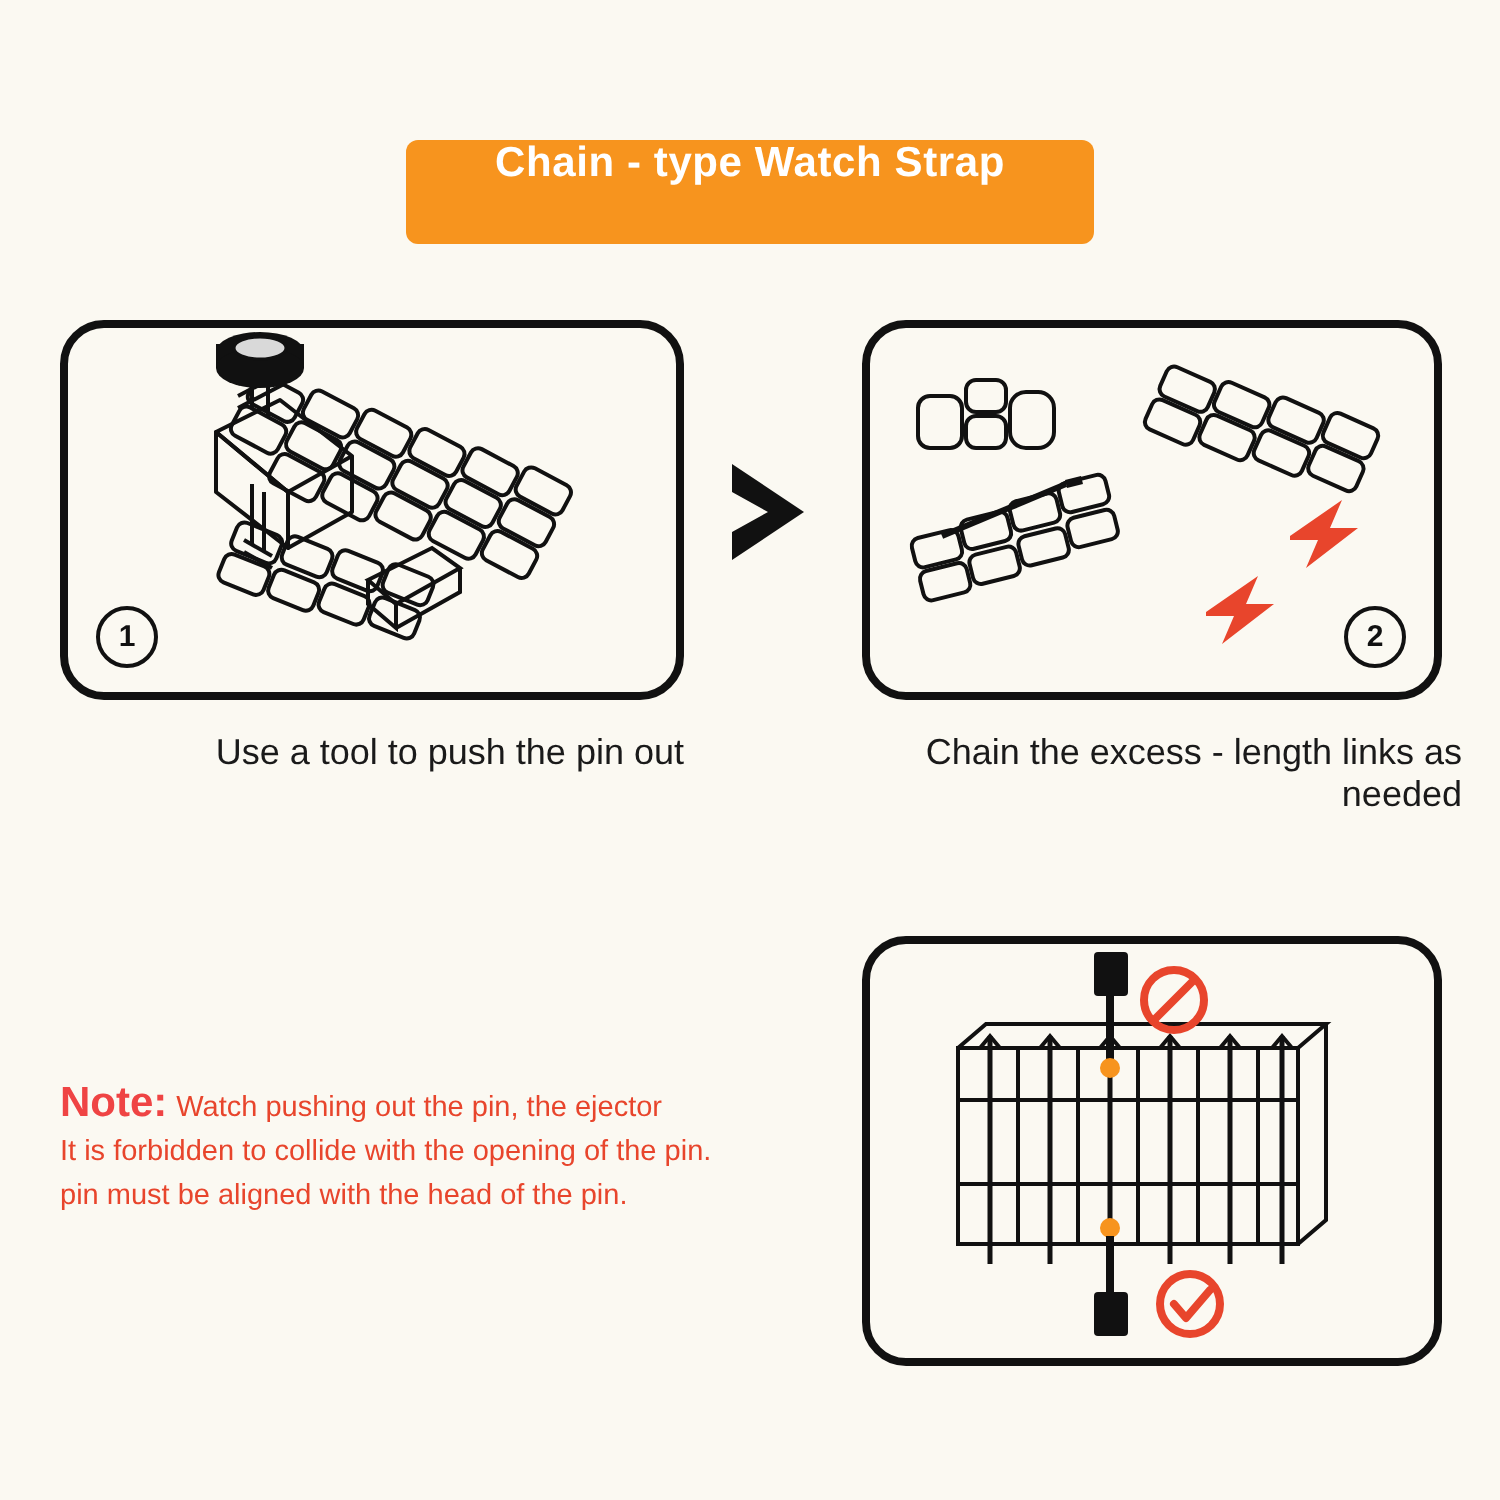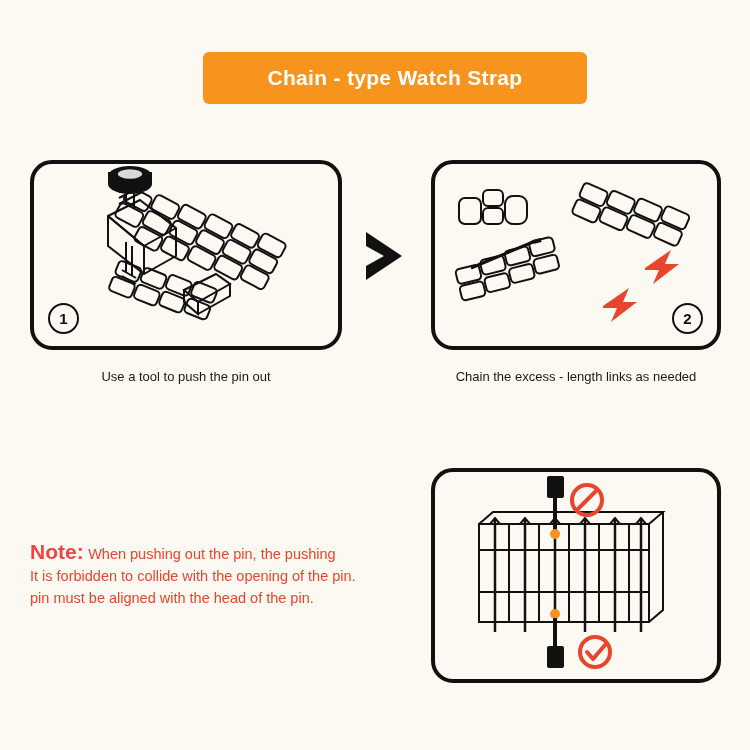--- a/index.html
+++ b/index.html
@@ -8,25 +8,25 @@
     background:#fbf9f2;
     font-family:"Liberation Sans", sans-serif;
     position:relative;
     overflow:hidden;
   }
   .page{position:relative;width:750px;height:750px;}
 
   
   .title-banner{
     position:absolute;
-    left:203px;top:52px;
-    width:384px;height:52px;
+    left:203px;top:70px;
+    width:344px;height:52px;
     background:#f7941e;
     border-radius:6px;
-    display:flex;align-items:center;justify-content:center;
+    display:flex;justify-content:center;
   }
   .title-banner span{
     color:#ffffff;
     font-size:21px;
     font-weight:bold;
     letter-spacing:0.3px;
   }
 
   
   .panel{
@@ -47,22 +47,22 @@
     border-radius:50%;
     display:flex;align-items:center;justify-content:center;
     font-size:15px;font-weight:bold;color:#111;
     background:#fbf9f2;
   }
   #badge1{left:14px;bottom:12px;}
   #badge2{right:14px;bottom:12px;}
 
   .caption{
     position:absolute;
-    text-align:center;
-    font-size:13px;
+    text-align:right;
+    font-size:18px;
     color:#1a1a1a;
     line-height:21px;
   }
   #cap1{left:30px;top:366px;width:312px;}
   #cap2{left:421px;top:366px;width:310px;}
 
   
   .big-arrow{
     position:absolute;
     left:358px;top:228px;
@@ -227,21 +227,21 @@
       </svg>
     </div>
     <div class="step-badge" id="badge2">2</div>
   </div>
 
   <div class="caption" id="cap2">Chain the excess - length links as needed</div>
 
   <div class="note">
     <div>
       <span class="note-label">Note:</span>
-      <span class="note-text">When pushing out the pin, the pushing</span>
+      <span class="note-text">Watch pushing out the pin, the ejector</span>
     </div>
     <div class="note-text">It is forbidden to collide with the opening of the pin.</div>
     <div class="note-text">pin must be aligned with the head of the pin.</div>
   </div>
 
   <div class="panel" id="panel3">
     <div class="art">
       <svg width="282" height="207" viewBox="0 0 282 207">
         <g fill="none" stroke="#111" stroke-width="2">
 

